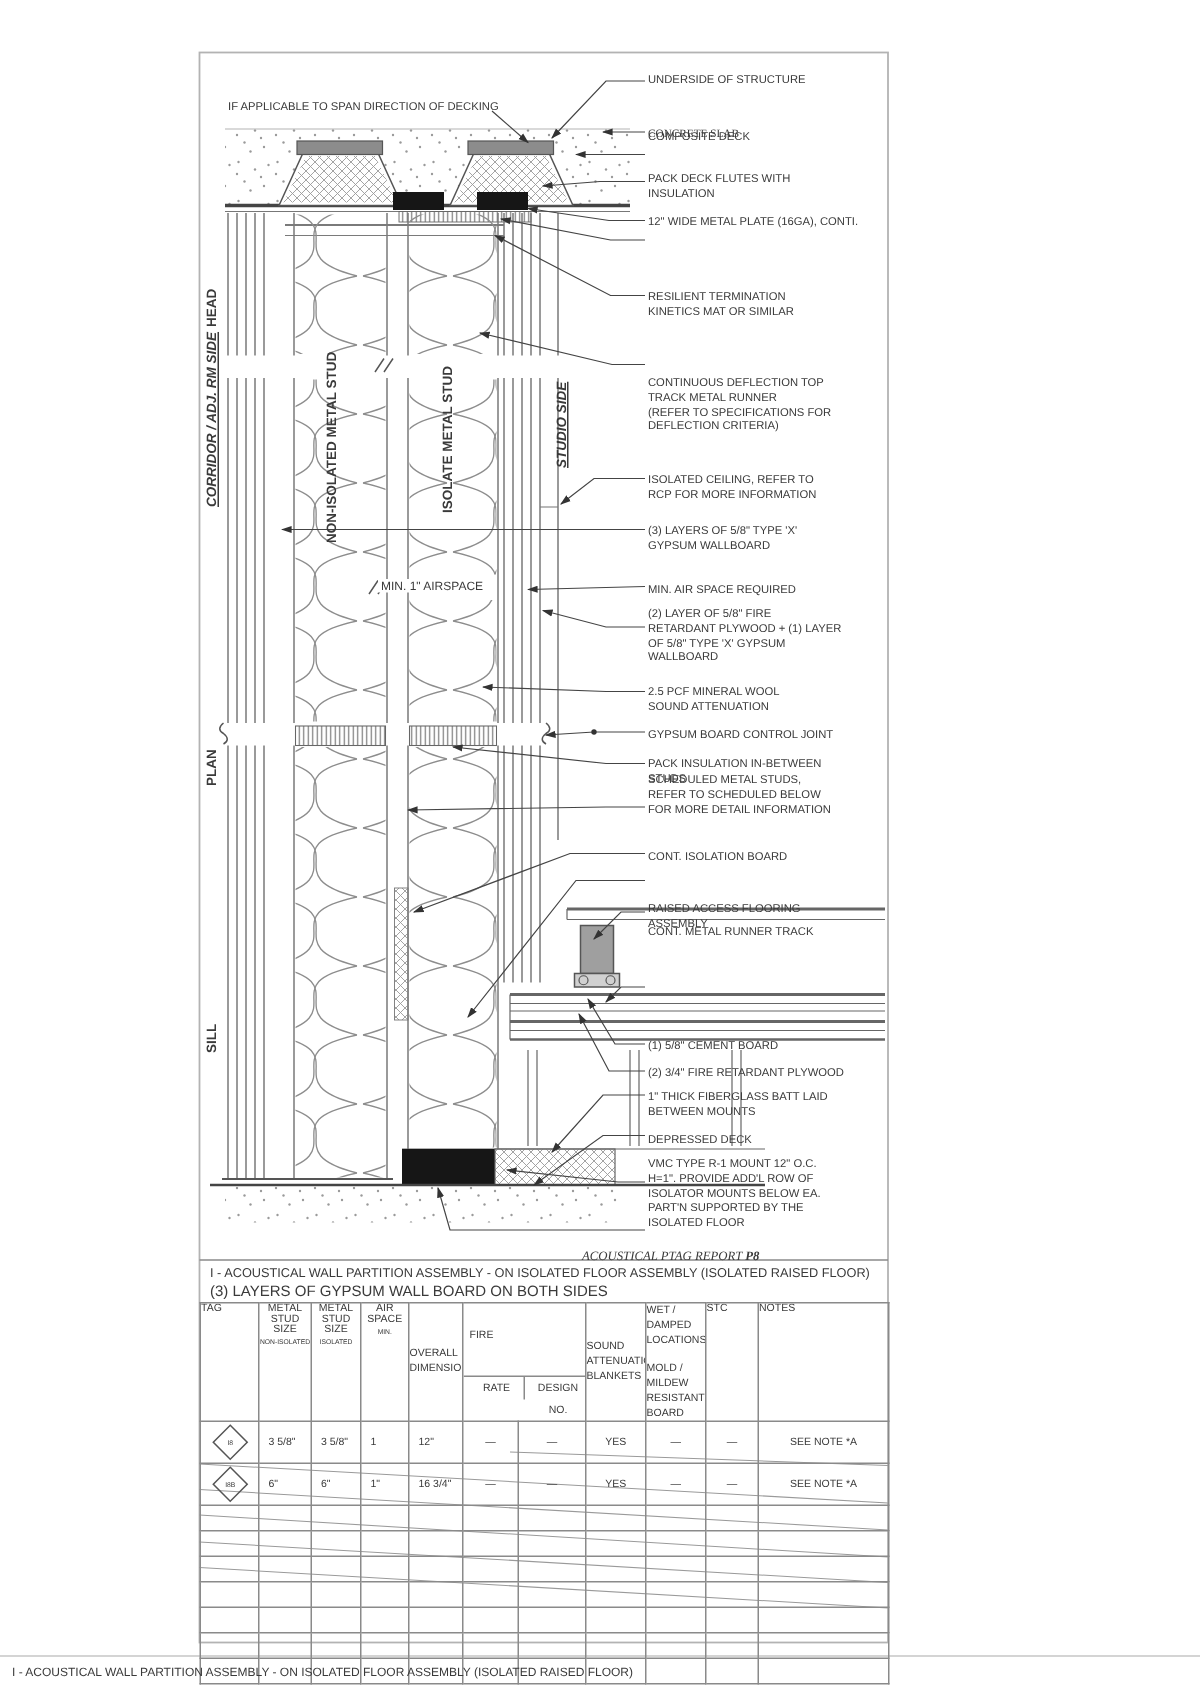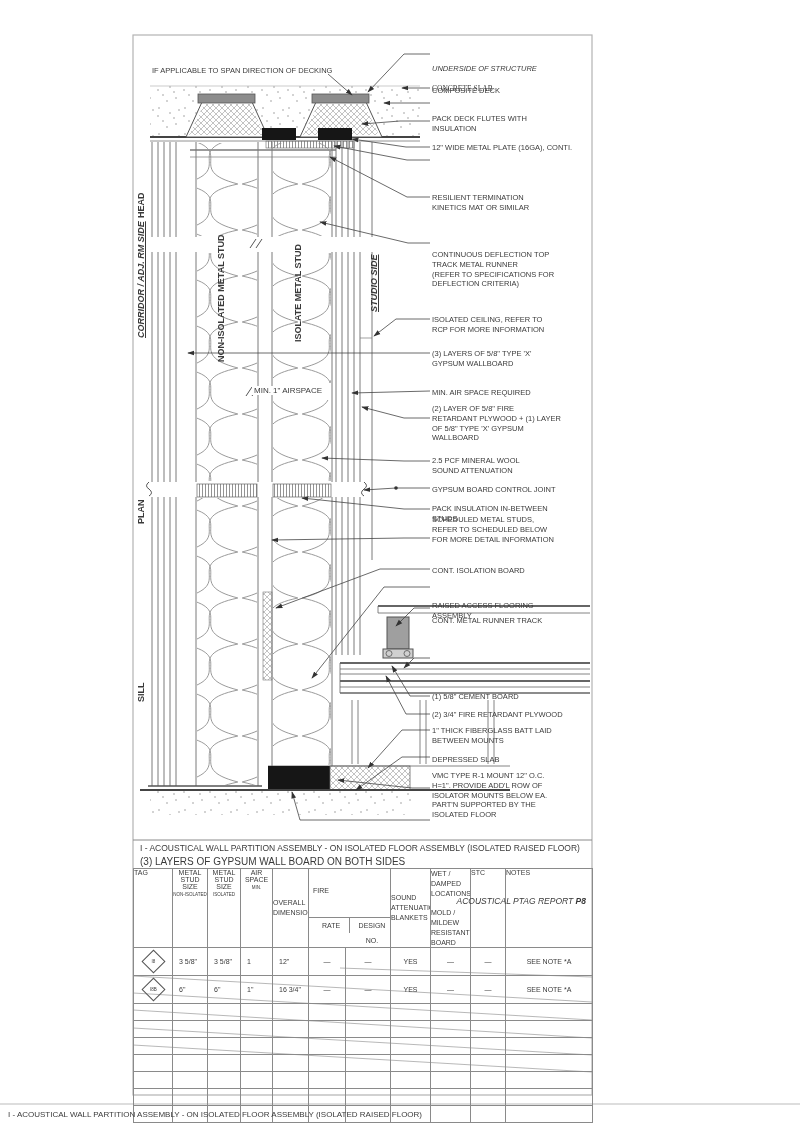--- a/index.html
+++ b/index.html
@@ -10,21 +10,21 @@
   .pre{white-space:pre-line;}
   .ann{left:432px;width:168px;font-size:7.5px;line-height:1.3;letter-spacing:0;color:#3a3a3a;}
   .vlab{position:absolute;z-index:2;transform-origin:0 0;transform:rotate(-90deg);
         white-space:nowrap;font-size:9px;font-weight:600;color:#3a3a3a;}
   .ital{font-style:italic;text-decoration:underline;}
   .smallnote{font-size:7.5px;color:#3a3a3a;}
   .airbox{background:#fff;padding:0 2px;font-size:8px;color:#3a3a3a;}
   
   .tb1{left:140px;top:843px;font-size:8.5px;color:#3a3a3a;}
   .tb2{left:140px;top:856px;font-size:10px;color:#3a3a3a;}
-  .tbr{left:388px;top:896px;width:198px;text-align:right;font-size:8.5px;font-style:italic;color:#3a3a3a;}
+  .tbr{left:388px;top:832px;width:198px;text-align:left;font-size:8.5px;font-style:italic;color:#3a3a3a;font-family:Liberation Serif, serif;}
   .tbr b{font-style:italic;}
   
   #schedwrap{position:absolute;left:133px;top:868px;width:459px;height:227px;z-index:1;}
   table.sched{border-collapse:collapse;table-layout:fixed;width:459px;}
   table.sched th, table.sched td{border:1px solid #8a8a8a;padding:0;margin:0;
       font-weight:normal;font-size:7px;color:#3a3a3a;overflow:hidden;background:transparent;}
   th.hc{height:49px;vertical-align:top;text-align:center;padding-top:3px;}
   th.hl{vertical-align:top;text-align:left;padding:3px 0 0 4px;}
   .sublab{display:block;font-size:4.5px;margin-top:2px;}
   .tiny{font-size:4.5px;text-align:left;padding:3px 0 0 3px;line-height:1.4;}
@@ -227,21 +227,21 @@
 
 <div class="vlab" style="left:136px;top:218px;">HEAD</div>
 <div class="vlab ital" style="left:136px;top:338px;">CORRIDOR / ADJ. RM SIDE</div>
 <div class="vlab" style="left:136px;top:524px;">PLAN</div>
 <div class="vlab" style="left:136px;top:702px;">SILL</div>
 
 <div class="vlab" style="left:216px;top:362px;">NON-ISOLATED METAL STUD</div>
 <div class="vlab" style="left:293px;top:342px;">ISOLATE METAL STUD</div>
 <div class="vlab ital" style="left:369px;top:312px;">STUDIO SIDE</div>
 
-<div class="txt ann pre" style="top:64px;font-style:italic;">UNDERSIDE OF STRUCTURE</div>
+<div class="txt ann pre" style="top:48px;">UNDERSIDE OF STRUCTURE</div>
 <div class="txt ann pre" style="top:84px;font-family:Liberation Serif, serif;">CONCRETE SLAB</div>
 <div class="txt ann pre" style="top:86px;">COMPOSITE DECK</div>
 <div class="txt ann pre" style="top:114px;">PACK DECK FLUTES WITH
 INSULATION</div>
 <div class="txt ann pre" style="top:143px;">12" WIDE METAL PLATE (16GA), CONTI.</div>
 <div class="txt ann pre" style="top:193px;">RESILIENT TERMINATION
 KINETICS MAT OR SIMILAR</div>
 <div class="txt ann pre" style="top:239px;margin-top:11px;">CONTINUOUS DEFLECTION TOP
 TRACK METAL RUNNER
 (REFER TO SPECIFICATIONS FOR
@@ -264,21 +264,21 @@
 REFER TO SCHEDULED BELOW
 FOR MORE DETAIL INFORMATION</div>
 <div class="txt ann pre" style="top:566px;">CONT. ISOLATION BOARD</div>
 <div class="txt ann pre" style="top:616px;">CONT. METAL RUNNER TRACK</div>
 <div class="txt ann pre" style="top:601px;">RAISED ACCESS FLOORING
 ASSEMBLY</div>
 <div class="txt ann pre" style="top:692px;">(1) 5/8" CEMENT BOARD</div>
 <div class="txt ann pre" style="top:710px;">(2) 3/4" FIRE RETARDANT PLYWOOD</div>
 <div class="txt ann pre" style="top:726px;">1" THICK FIBERGLASS BATT LAID
 BETWEEN MOUNTS</div>
-<div class="txt ann pre" style="top:755px;">DEPRESSED SLAB</div>
+<div class="txt ann pre" style="top:755px;">DEPRESSED DECK</div>
 <div class="txt ann pre" style="top:771px;">VMC TYPE R-1 MOUNT 12" O.C.
 H=1". PROVIDE ADD'L ROW OF
 ISOLATOR MOUNTS BELOW EA.
 PART'N SUPPORTED BY THE
 ISOLATED FLOOR</div>
 
 <div class="txt tb1">I - ACOUSTICAL WALL PARTITION ASSEMBLY - ON ISOLATED FLOOR ASSEMBLY (ISOLATED RAISED FLOOR)</div>
 <div class="txt tb2">(3) LAYERS OF GYPSUM WALL BOARD ON BOTH SIDES</div>
 <div class="txt tbr">
   <span>ACOUSTICAL PTAG REPORT</span>

